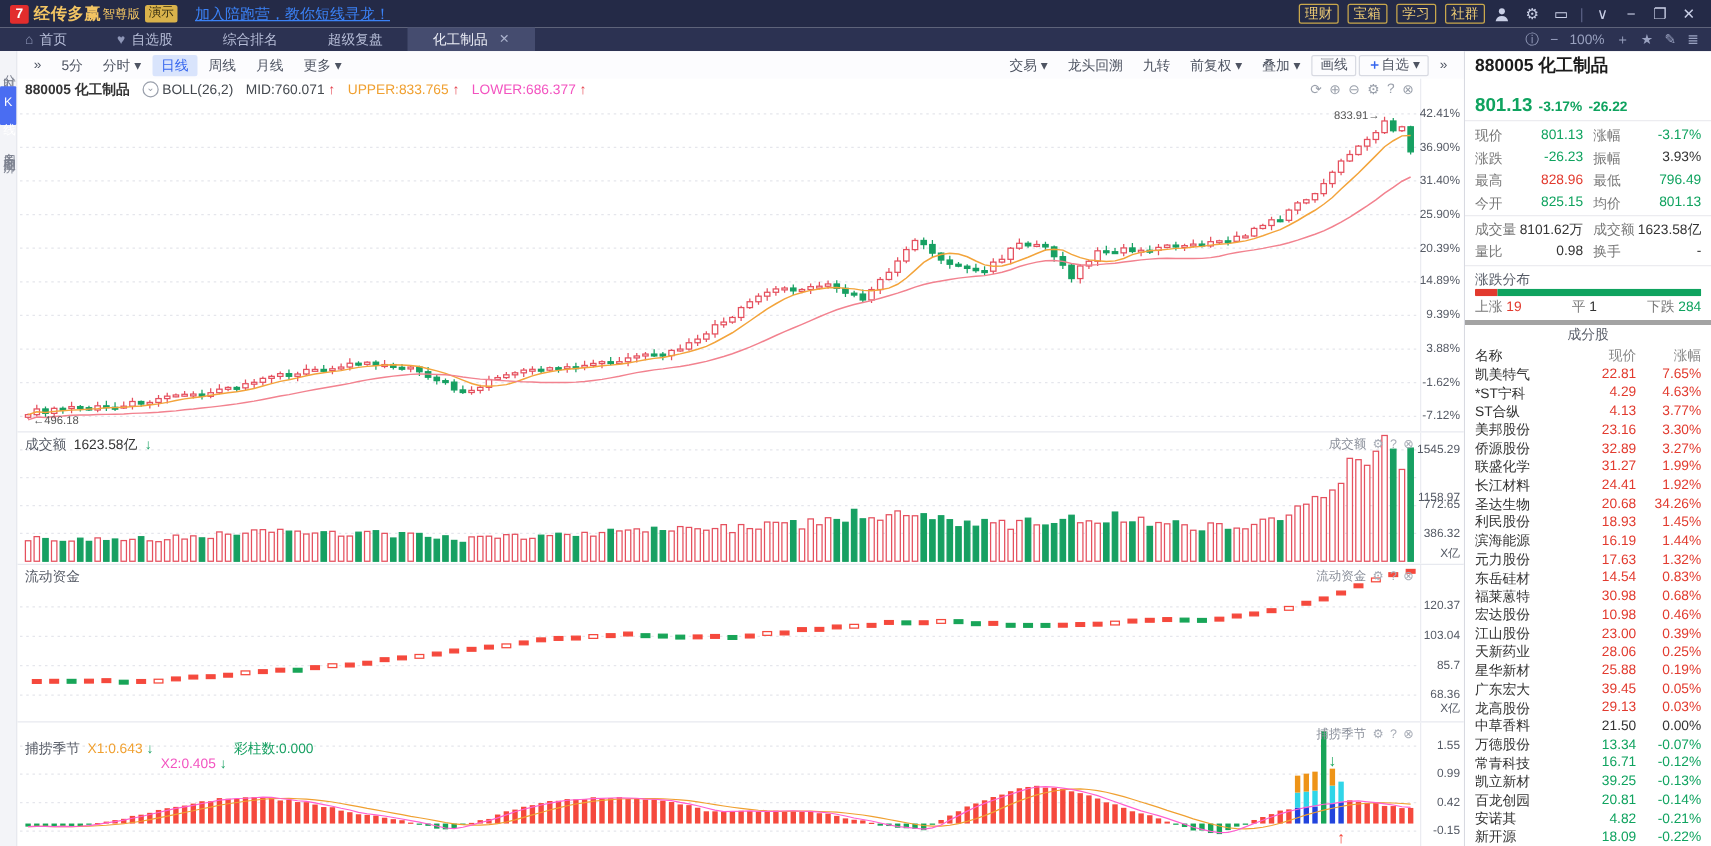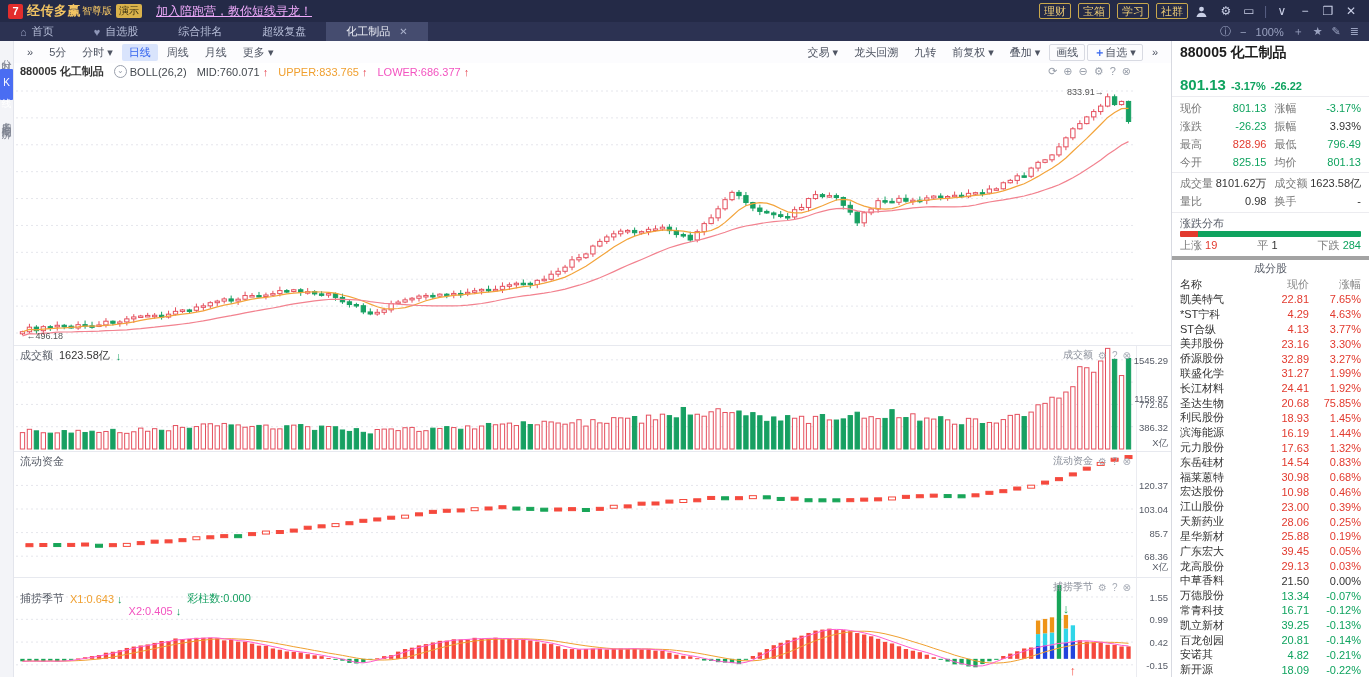--- a/index.html
+++ b/index.html
@@ -8,21 +8,21 @@
 
   
   .topbar{height:22px;background:#242a47;display:flex;align-items:center;color:#c9cfe6;font-size:12px;padding:0 6px;gap:0;flex:0 0 22px;}
   .logo7{width:15px;height:15px;background:#e22d2d;color:#fff;font-weight:bold;font-size:11px;display:flex;align-items:center;justify-content:center;border-radius:2px;margin:0 4px 0 2px;}
   .brand{color:#f2c463;font-weight:bold;font-size:13px;letter-spacing:.5px;}
   .brand-ed{color:#f2c463;font-size:10px;margin-left:1px;}
   .badge-demo{background:#d9b24b;color:#332b10;font-size:10px;padding:0 3px;margin:0 8px 0 4px;border-radius:2px;line-height:14px;}
   .menu{display:flex;align-items:center;gap:0;}
   .menu-item{padding:0 10px;white-space:nowrap;position:relative;cursor:default;}
   .menu-item .dot{position:absolute;top:-1px;right:4px;width:5px;height:5px;border-radius:50%;background:#f03a3a;}
-  .promo{color:#f0abfc;text-decoration:underline;margin-left:6px;white-space:nowrap;cursor:pointer;}
+  .promo{color:#3b82f6;text-decoration:underline;margin-left:6px;white-space:nowrap;cursor:pointer;}
   .top-right{margin-left:auto;display:flex;align-items:center;gap:7px;padding-right:4px;}
   .gold-btn{border:1px solid #c9a84c;color:#ecca74;font-size:11px;line-height:14px;padding:0 4px;border-radius:2px;white-space:nowrap;cursor:pointer;}
   .win-ic{color:#c9cfe6;font-size:12px;width:16px;text-align:center;cursor:pointer;}
   .vdiv{color:#5a6185;}
   .person-svg{width:13px;height:13px;display:block;}
 
   
   .tabbar{height:19px;background:#2c3252;display:flex;align-items:stretch;color:#b7bed8;font-size:11px;flex:0 0 19px;}
   .tab{display:flex;align-items:center;gap:5px;padding:0 20px;cursor:pointer;white-space:nowrap;}
   .tab .tic{font-size:11px;color:#8f97b8;}
@@ -540,20 +540,32 @@
               <rect x="1096.4529375" y="33.776285710897774" width="4.312875" height="7.795775598943671" fill="#17a062" stroke="#17a062" stroke-width="1"></rect>
               <line x1="1105.565625" x2="1105.565625" y1="37.62280634160976" y2="42.58739001195648" stroke="#e5505e" stroke-width="1"></line>
               <rect x="1103.4091875" y="38.429564241928176" width="4.312875" height="3.1424970679132684" fill="#ffffff" stroke="#e5505e" stroke-width="1"></rect>
               <line x1="1112.5218750000001" x2="1112.5218750000001" y1="37.657348497762534" y2="60.69104617527023" stroke="#17a062" stroke-width="1"></line>
               <rect x="1110.3654375" y="38.429564241928176" width="4.312875" height="20.04687554864774" fill="#17a062" stroke="#17a062" stroke-width="1"></rect>
               <polyline points="6.5,268.7 13.4,266.4 20.4,266.9 27.3,266.1 34.3,265.6 41.3,265.1 48.2,264.8 55.2,264.3 62.1,263.9 69.1,263.2 76.0,263.1 83.0,262.8 90.0,262.3 96.9,261.8 103.9,261.0 110.8,260.1 117.8,258.9 124.7,257.4 131.7,256.1 138.6,255.2 145.6,254.4 152.6,253.2 159.5,252.2 166.5,251.2 173.4,250.4 180.4,249.2 187.3,247.8 194.3,245.8 201.3,243.9 208.2,242.1 215.2,240.8 222.1,239.3 229.1,237.6 236.0,236.2 243.0,235.2 249.9,234.3 256.9,233.5 263.9,232.1 270.8,230.9 277.8,230.1 284.7,229.6 291.7,229.0 298.6,228.9 305.6,229.0 312.6,229.4 319.5,230.2 326.5,232.0 333.4,233.7 340.4,235.7 347.3,238.3 354.3,241.1 361.2,243.8 368.2,245.6 375.2,245.9 382.1,245.5 389.1,244.7 396.0,242.7 403.0,240.2 409.9,237.7 416.9,235.8 423.9,234.4 430.8,233.3 437.8,232.4 444.7,231.8 451.7,231.2 458.6,230.6 465.6,229.6 472.5,229.1 479.5,228.4 486.5,227.4 493.4,226.1 500.4,224.8 507.3,223.7 514.3,223.0 521.2,221.6 528.2,220.1 535.2,218.4 542.1,216.4 549.1,214.1 556.0,210.8 563.0,207.0 569.9,203.2 576.9,198.5 583.8,193.8 590.8,188.9 597.8,184.1 604.7,180.0 611.7,176.1 618.6,173.1 625.6,171.0 632.5,169.3 639.5,168.2 646.5,167.2 653.4,167.1 660.4,167.7 667.3,168.1 674.3,169.3 681.2,169.6 688.2,168.8 695.1,167.5 702.1,164.4 709.1,159.4 716.0,153.3 723.0,146.9 729.9,142.8 736.9,140.6 743.8,139.6 750.8,140.2 757.8,142.4 764.7,145.8 771.7,148.9 778.6,149.9 785.6,149.8 792.5,148.0 799.5,145.4 806.4,142.8 813.4,139.8 820.4,137.0 827.3,136.4 834.3,137.1 841.2,140.5 848.2,143.1 855.1,144.9 862.1,145.6 869.1,146.2 876.0,145.7 883.0,143.8 889.9,140.7 896.9,138.9 903.8,137.6 910.8,137.2 917.7,136.5 924.7,135.7 931.7,135.5 938.6,134.6 945.6,134.1 952.5,133.1 959.5,132.4 966.4,131.9 973.4,130.8 980.4,129.7 987.3,127.9 994.3,125.6 1001.2,123.1 1008.2,120.7 1015.1,117.2 1022.1,113.4 1029.0,109.2 1036.0,105.2 1043.0,100.4 1049.9,95.0 1056.9,88.2 1063.8,81.9 1070.8,75.4 1077.7,68.5 1084.7,61.5 1091.7,54.4 1098.6,49.6 1105.6,45.7 1112.5,45.4" fill="none" stroke="#f3a43b" stroke-width="1.2"></polyline>
               <polyline points="6.5,272.9 13.4,270.6 20.4,271.0 27.3,270.2 34.3,269.8 41.3,269.2 48.2,269.0 55.2,269.0 62.1,268.6 69.1,268.5 76.0,268.4 83.0,268.2 90.0,267.7 96.9,267.5 103.9,267.2 110.8,266.8 117.8,266.2 124.7,265.7 131.7,264.8 138.6,264.2 145.6,263.4 152.6,262.7 159.5,261.9 166.5,261.0 173.4,260.1 180.4,259.0 187.3,257.9 194.3,256.6 201.3,255.2 208.2,253.8 215.2,252.7 222.1,251.3 229.1,249.9 236.0,248.6 243.0,247.4 249.9,246.2 256.9,245.0 263.9,243.7 270.8,242.2 277.8,240.9 284.7,239.8 291.7,238.8 298.6,237.9 305.6,237.2 312.6,236.5 319.5,236.2 326.5,236.3 333.4,236.6 340.4,236.8 347.3,237.5 354.3,238.6 361.2,239.5 368.2,240.3 375.2,240.7 382.1,241.2 389.1,241.7 396.0,242.1 403.0,242.5 409.9,242.6 416.9,242.9 423.9,242.9 430.8,242.9 437.8,242.9 444.7,242.7 451.7,242.2 458.6,241.4 465.6,240.5 472.5,239.3 479.5,238.0 486.5,236.5 493.4,235.1 500.4,234.0 507.3,232.9 514.3,232.1 521.2,231.1 528.2,230.2 535.2,229.0 542.1,227.6 549.1,226.1 556.0,224.2 563.0,222.2 569.9,220.0 576.9,217.4 583.8,214.7 590.8,211.7 597.8,208.6 604.7,205.4 611.7,202.3 618.6,199.4 625.6,196.5 632.5,193.5 639.5,190.4 646.5,187.5 653.4,184.8 660.4,182.6 667.3,180.6 674.3,179.0 681.2,177.5 688.2,175.6 695.1,173.6 702.1,171.5 709.1,169.2 716.0,166.7 723.0,164.6 729.9,163.0 736.9,161.8 743.8,160.6 750.8,159.5 757.8,158.7 764.7,158.0 771.7,157.5 778.6,156.3 785.6,154.8 792.5,152.8 799.5,150.2 806.4,148.3 813.4,146.7 820.4,145.6 827.3,145.4 834.3,146.1 841.2,147.8 848.2,148.8 855.1,149.1 862.1,148.7 869.1,148.1 876.0,147.6 883.0,146.6 889.9,145.8 896.9,144.9 903.8,144.3 910.8,143.8 917.7,143.7 924.7,143.8 931.7,143.8 938.6,143.8 945.6,143.7 952.5,143.1 959.5,142.0 966.4,140.3 973.4,139.0 980.4,137.9 987.3,136.9 994.3,135.7 1001.2,134.3 1008.2,133.0 1015.1,131.2 1022.1,129.1 1029.0,126.8 1036.0,124.4 1043.0,121.7 1049.9,118.4 1056.9,114.7 1063.8,110.7 1070.8,106.2 1077.7,101.7 1084.7,96.9 1091.7,91.5 1098.6,86.9 1105.6,82.0 1112.5,78.6" fill="none" stroke="#f2828f" stroke-width="1.2"></polyline>
               <text x="1087.653125" y="32.456766452250214" text-anchor="end" font-size="9" fill="#555">833.91→</text>
               <text x="10.478125" y="276.1370349009877" font-size="9" fill="#555">←496.18</text>
             </svg>
+          <div class="ycol" id="yl-main">
+              <div class="ylab" style="top: 28px;">42.41%</div>
+              <div class="ylab" style="top: 54.8889px;">36.90%</div>
+              <div class="ylab" style="top: 81.7778px;">31.40%</div>
+              <div class="ylab" style="top: 108.667px;">25.90%</div>
+              <div class="ylab" style="top: 135.556px;">20.39%</div>
+              <div class="ylab" style="top: 162.444px;">14.89%</div>
+              <div class="ylab" style="top: 189.333px;">9.39%</div>
+              <div class="ylab" style="top: 216.222px;">3.88%</div>
+              <div class="ylab" style="top: 243.111px;">-1.62%</div>
+              <div class="ylab" style="top: 270px;">-7.12%</div>
+            </div>
         </div>
 
         <div class="pane" id="pane-vol" style="flex:0 0 105px;">
           <div class="pane-head">
             <span>成交额</span>
             <span class="val">1623.58亿</span>
             <span class="dn-arr">↓</span>
           </div>
           <div class="corner">
             <span>成交额</span>
@@ -1166,21 +1178,21 @@
               <span class="c-pct t-red">1.99%</span>
             </div>
             <div class="crow">
               <span class="c-name">长江材料</span>
               <span class="c-price t-red">24.41</span>
               <span class="c-pct t-red">1.92%</span>
             </div>
             <div class="crow">
               <span class="c-name">圣达生物</span>
               <span class="c-price t-red">20.68</span>
-              <span class="c-pct t-red">75.85%</span>
+              <span class="c-pct t-red">34.26%</span>
             </div>
             <div class="crow">
               <span class="c-name">利民股份</span>
               <span class="c-price t-red">18.93</span>
               <span class="c-pct t-red">1.45%</span>
             </div>
             <div class="crow">
               <span class="c-name">滨海能源</span>
               <span class="c-price t-red">16.19</span>
               <span class="c-pct t-red">1.44%</span>

